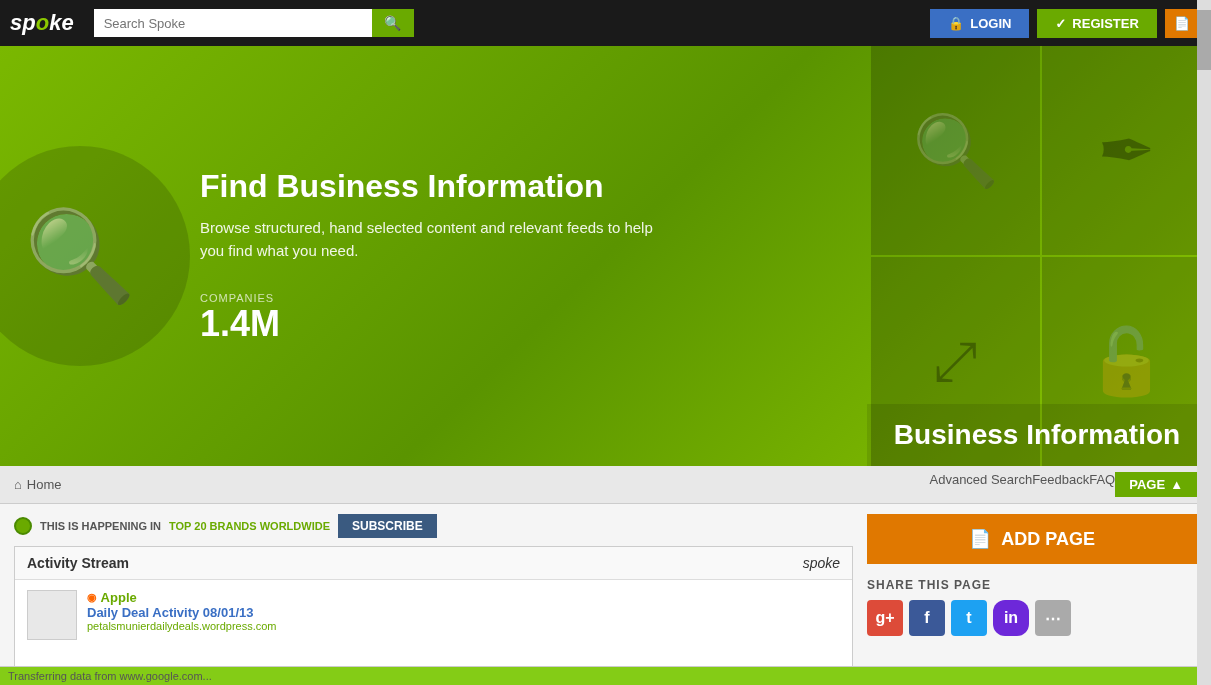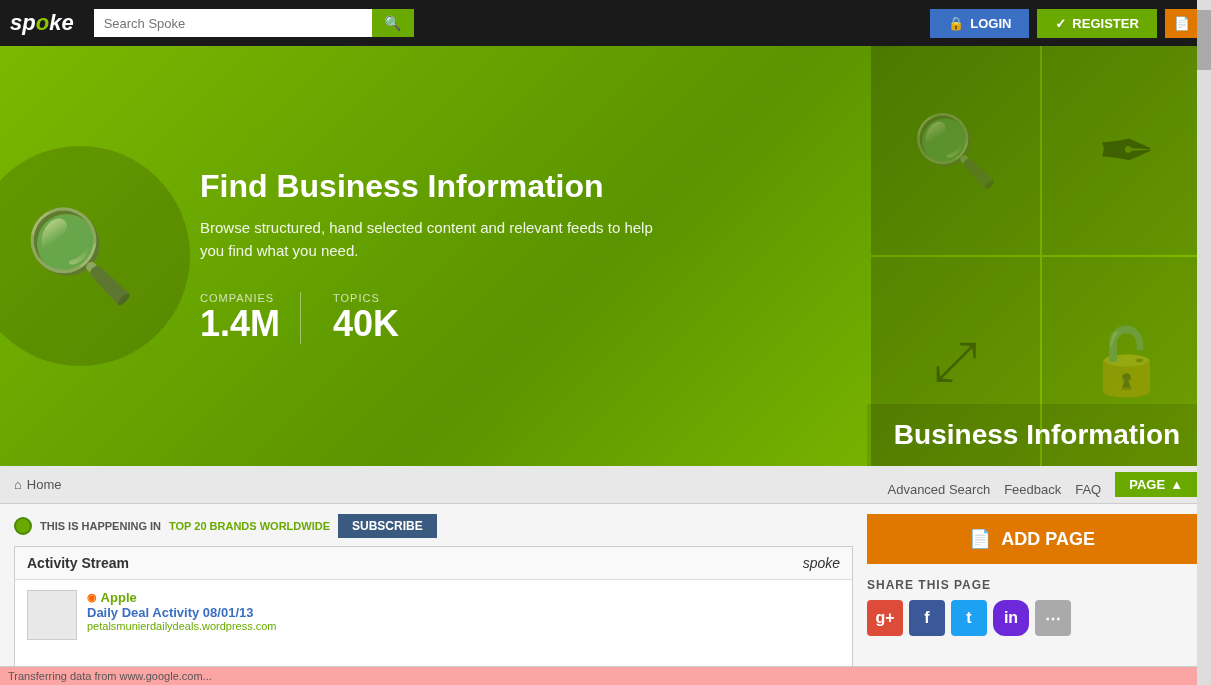--- a/index.html
+++ b/index.html
@@ -107,21 +107,21 @@
     }
     .hero-desc {
       font-size: 15px;
       color: rgba(255,255,255,0.9);
       line-height: 1.5;
       max-width: 480px;
       margin-bottom: 30px;
     }
     .hero-stats {
       display: flex;
-      gap: 12px;
+      gap: 0;
     }
     .stat-item {
       padding: 0 20px 0 0;
       margin-right: 20px;
       border-right: 1px solid rgba(255,255,255,0.4);
     }
     .stat-item:last-child { border-right: none; }
     .stat-label {
       font-size: 11px;
       color: rgba(255,255,255,0.7);
@@ -184,22 +184,21 @@
     .nav-home {
       display: flex;
       align-items: center;
       gap: 5px;
       color: #555;
       cursor: pointer;
     }
     .nav-right {
       margin-left: auto;
       display: flex;
-      align-items: flex-end;
-      gap: 14px;
+      align-items: flex-start;
     }
     .nav-link {
       color: #555;
       cursor: pointer;
       font-size: 13px;
     }
     .close-btn {
       background: #6aaa00;
       color: white;
       border: none;
@@ -376,21 +375,21 @@
       cursor: pointer;
     }
     .share-gplus { background: #dd4b39; }
     .share-fb { background: #3b5998; }
     .share-tw { background: #1da1f2; }
     .share-li { background: #6d28d9; border-radius: 12px; }
     .share-more { background: #aaa; }
 
     
     #status-bar {
-      background: #fca5a5;
+      background: #84cc16;
       border-top: 1px solid #ccc;
       padding: 3px 8px;
       font-size: 11px;
       color: #555;
       position: fixed;
       bottom: 0;
       width: 1211px;
     }
 
     
@@ -443,24 +442,20 @@
     <div class="hero-bg-circle">
       <div class="hero-search-icon">🔍</div>
     </div>
     <div class="hero-content">
       <div class="hero-title">Find Business Information</div>
       <div class="hero-desc">Browse structured, hand selected content and relevant feeds to help you find what you need.</div>
       <div class="hero-stats">
         <div class="stat-item">
           <div class="stat-label">COMPANIES</div>
           <div class="stat-value">1.4M</div>
-        </div>
-        <div class="stat-item">
-          <div class="stat-label">TOPICS</div>
-          <div class="stat-value">40K</div>
         </div>
       </div>
     </div>
   </div>
   <div id="hero-right">
     <div class="hero-tile">
       <div class="hero-tile-icon" style="font-size:70px; color:rgba(0,0,0,0.3);">🔍</div>
     </div>
     <div class="hero-tile">
       <div class="hero-tile-icon" style="font-size:70px; color:rgba(0,0,0,0.3);">✒</div>

